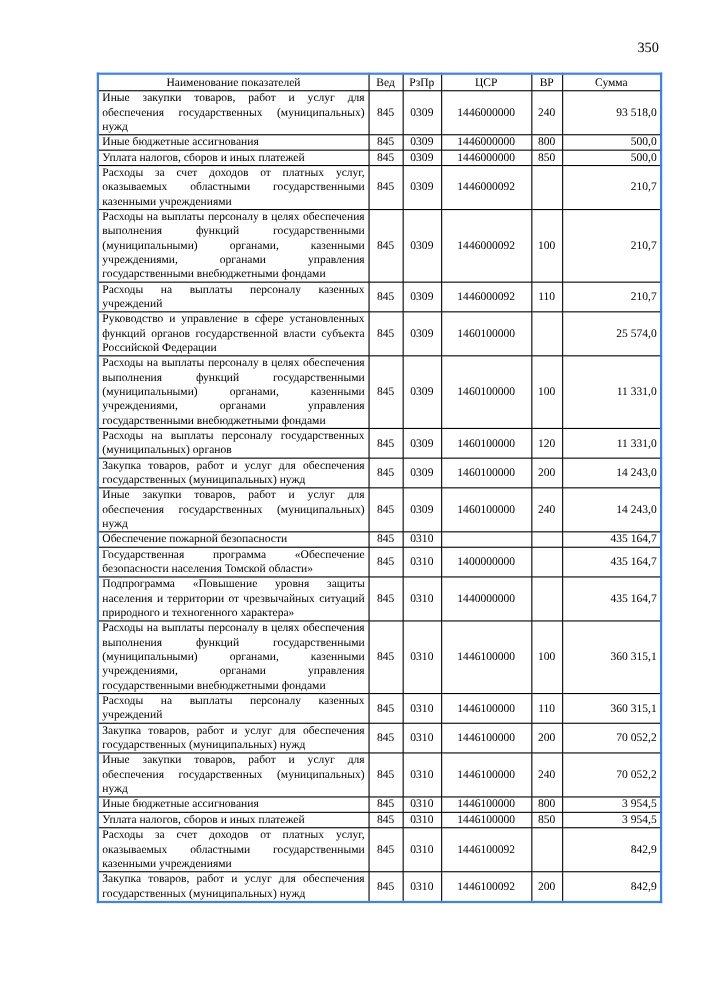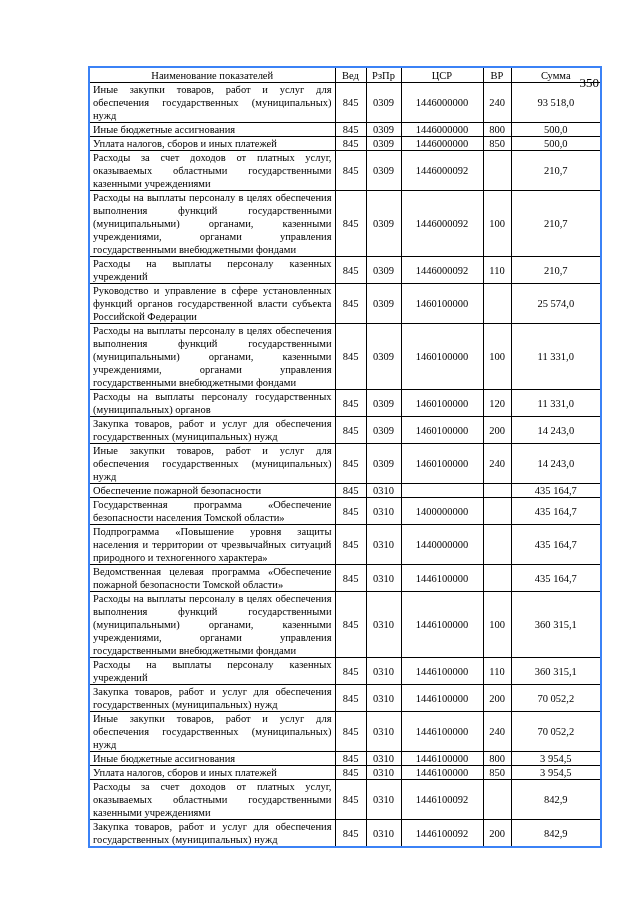--- a/index.html
+++ b/index.html
@@ -14,21 +14,20 @@
     font-family: "Liberation Serif", "DejaVu Serif", serif;
     color: #000000;
     overflow: hidden;
   }
   .page-number {
     position: absolute;
     top: 35px;
     right: 41px;
     font-size: 13px;
     line-height: 15px;
-    margin-top: 40px;
   }
   table.budget {
     position: absolute;
     top: 66px;
     left: 88px;
     width: 512px;
     border-collapse: collapse;
     table-layout: fixed;
     border: 2px solid #3b82f6;
   }
@@ -47,21 +46,21 @@
     height: 14px;
   }
   td.col-name {
     text-align: justify;
     text-justify: inter-word;
   }
   td.col-num {
     text-align: center;
   }
   td.col-sum {
-    text-align: center;
+    text-align: right;
     padding-right: 4px;
   }
   col.c-name { width: 246px; }
   col.c-ved  { width: 31px; }
   col.c-rzpr { width: 35px; }
   col.c-csr  { width: 82px; }
   col.c-vr   { width: 28px; }
   col.c-sum  { width: 90px; }
 </style>
 </head>
@@ -195,28 +194,20 @@
       </tr>
       <tr>
         <td class="col-name">Подпрограмма «Повышение уровня защиты населения и территории от чрезвычайных ситуаций природного и техногенного характера»</td>
         <td class="col-num">845</td>
         <td class="col-num">0310</td>
         <td class="col-num">1440000000</td>
         <td class="col-num"></td>
         <td class="col-sum">435 164,7</td>
       </tr>
       <tr>
-        <td class="col-name">Ведомственная целевая программа «Обеспечение пожарной безопасности Томской области»</td>
-        <td class="col-num">845</td>
-        <td class="col-num">0310</td>
-        <td class="col-num">1446100000</td>
-        <td class="col-num"></td>
-        <td class="col-sum">435 164,7</td>
-      </tr>
-      <tr>
         <td class="col-name">Расходы на выплаты персоналу в целях обеспечения выполнения функций государственными (муниципальными) органами, казенными учреждениями, органами управления государственными внебюджетными фондами</td>
         <td class="col-num">845</td>
         <td class="col-num">0310</td>
         <td class="col-num">1446100000</td>
         <td class="col-num">100</td>
         <td class="col-sum">360 315,1</td>
       </tr>
       <tr>
         <td class="col-name">Расходы на выплаты персоналу казенных учреждений</td>
         <td class="col-num">845</td>

